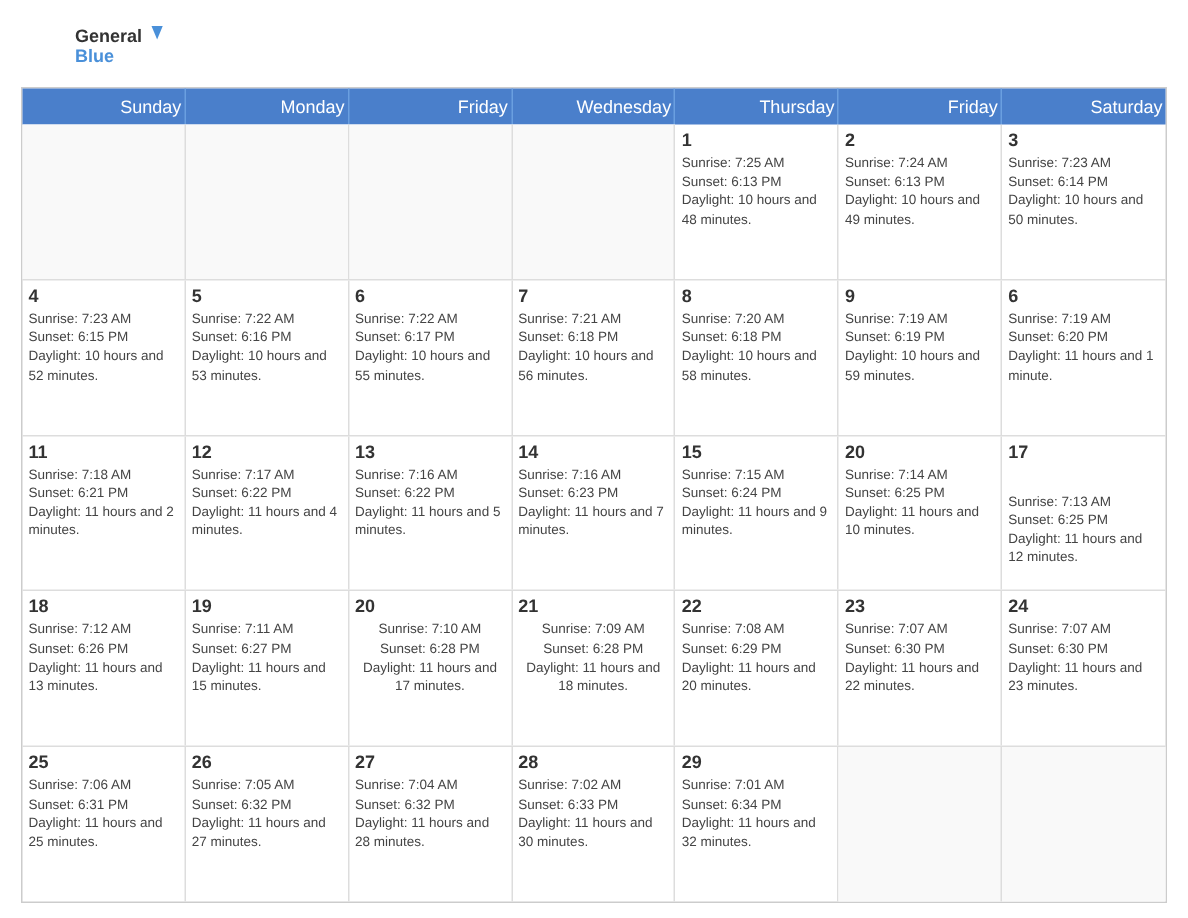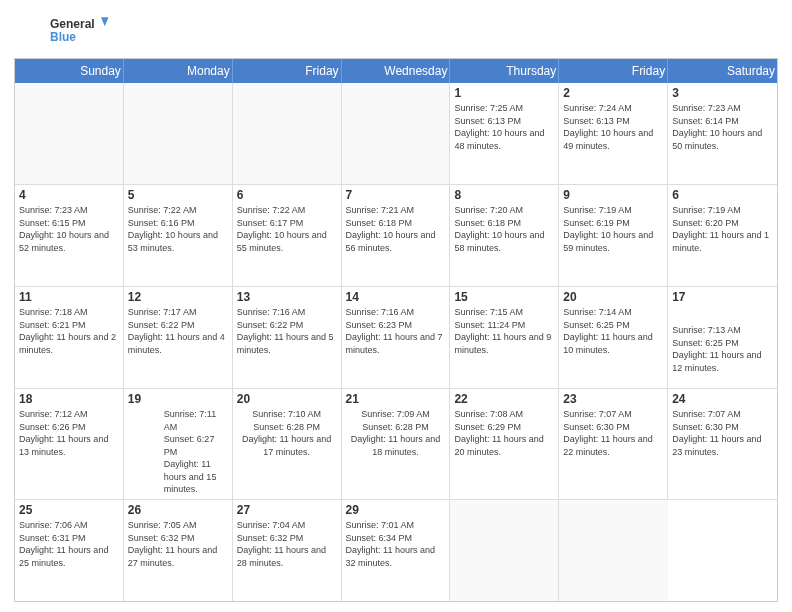--- a/index.html
+++ b/index.html
@@ -216,21 +216,21 @@
           </div>
           <div class="cal-cell">
             <span class="day-num">14</span>
             <div class="cell-info" style="white-space: pre-line;">Sunrise: 7:16 AM
 Sunset: 6:23 PM
 Daylight: 11 hours and 7 minutes.</div>
           </div>
           <div class="cal-cell">
             <span class="day-num">15</span>
             <div class="cell-info" style="white-space: pre-line;">Sunrise: 7:15 AM
-Sunset: 11:24 PM
+Sunset: 6:24 PM
 Daylight: 11 hours and 9 minutes.</div>
           </div>
           <div class="cal-cell">
             <span class="day-num">20</span>
             <div class="cell-info" style="white-space: pre-line;">Sunrise: 7:14 AM
 Sunset: 6:25 PM
 Daylight: 11 hours and 10 minutes.</div>
           </div>
           <div class="cal-cell">
             <span class="day-num">17</span>
@@ -241,21 +241,21 @@
         </div>
         <div class="cal-row">
           <div class="cal-cell">
             <span class="day-num">18</span>
             <div class="cell-info" style="white-space: pre-line;">Sunrise: 7:12 AM
 Sunset: 6:26 PM
 Daylight: 11 hours and 13 minutes.</div>
           </div>
           <div class="cal-cell">
             <span class="day-num">19</span>
-            <div class="cell-info" style="white-space: pre-line; margin-left: 36px;">Sunrise: 7:11 AM
+            <div class="cell-info" style="white-space: pre-line;">Sunrise: 7:11 AM
 Sunset: 6:27 PM
 Daylight: 11 hours and 15 minutes.</div>
           </div>
           <div class="cal-cell">
             <span class="day-num">20</span>
             <div class="cell-info" style="white-space: pre-line; text-align: center;">Sunrise: 7:10 AM
 Sunset: 6:28 PM
 Daylight: 11 hours and 17 minutes.</div>
           </div>
           <div class="cal-cell">
@@ -294,20 +294,26 @@
             <span class="day-num">26</span>
             <div class="cell-info" style="white-space: pre-line;">Sunrise: 7:05 AM
 Sunset: 6:32 PM
 Daylight: 11 hours and 27 minutes.</div>
           </div>
           <div class="cal-cell">
             <span class="day-num">27</span>
             <div class="cell-info" style="white-space: pre-line;">Sunrise: 7:04 AM
 Sunset: 6:32 PM
 Daylight: 11 hours and 28 minutes.</div>
+          </div>
+          <div class="cal-cell">
+            <span class="day-num">28</span>
+            <div class="cell-info" style="white-space: pre-line;">Sunrise: 7:02 AM
+Sunset: 6:33 PM
+Daylight: 11 hours and 30 minutes.</div>
           </div>
           <div class="cal-cell">
             <span class="day-num">29</span>
             <div class="cell-info" style="white-space: pre-line;">Sunrise: 7:01 AM
 Sunset: 6:34 PM
 Daylight: 11 hours and 32 minutes.</div>
           </div>
           <div class="cal-cell empty"></div>
           <div class="cal-cell empty"></div>
         </div>

